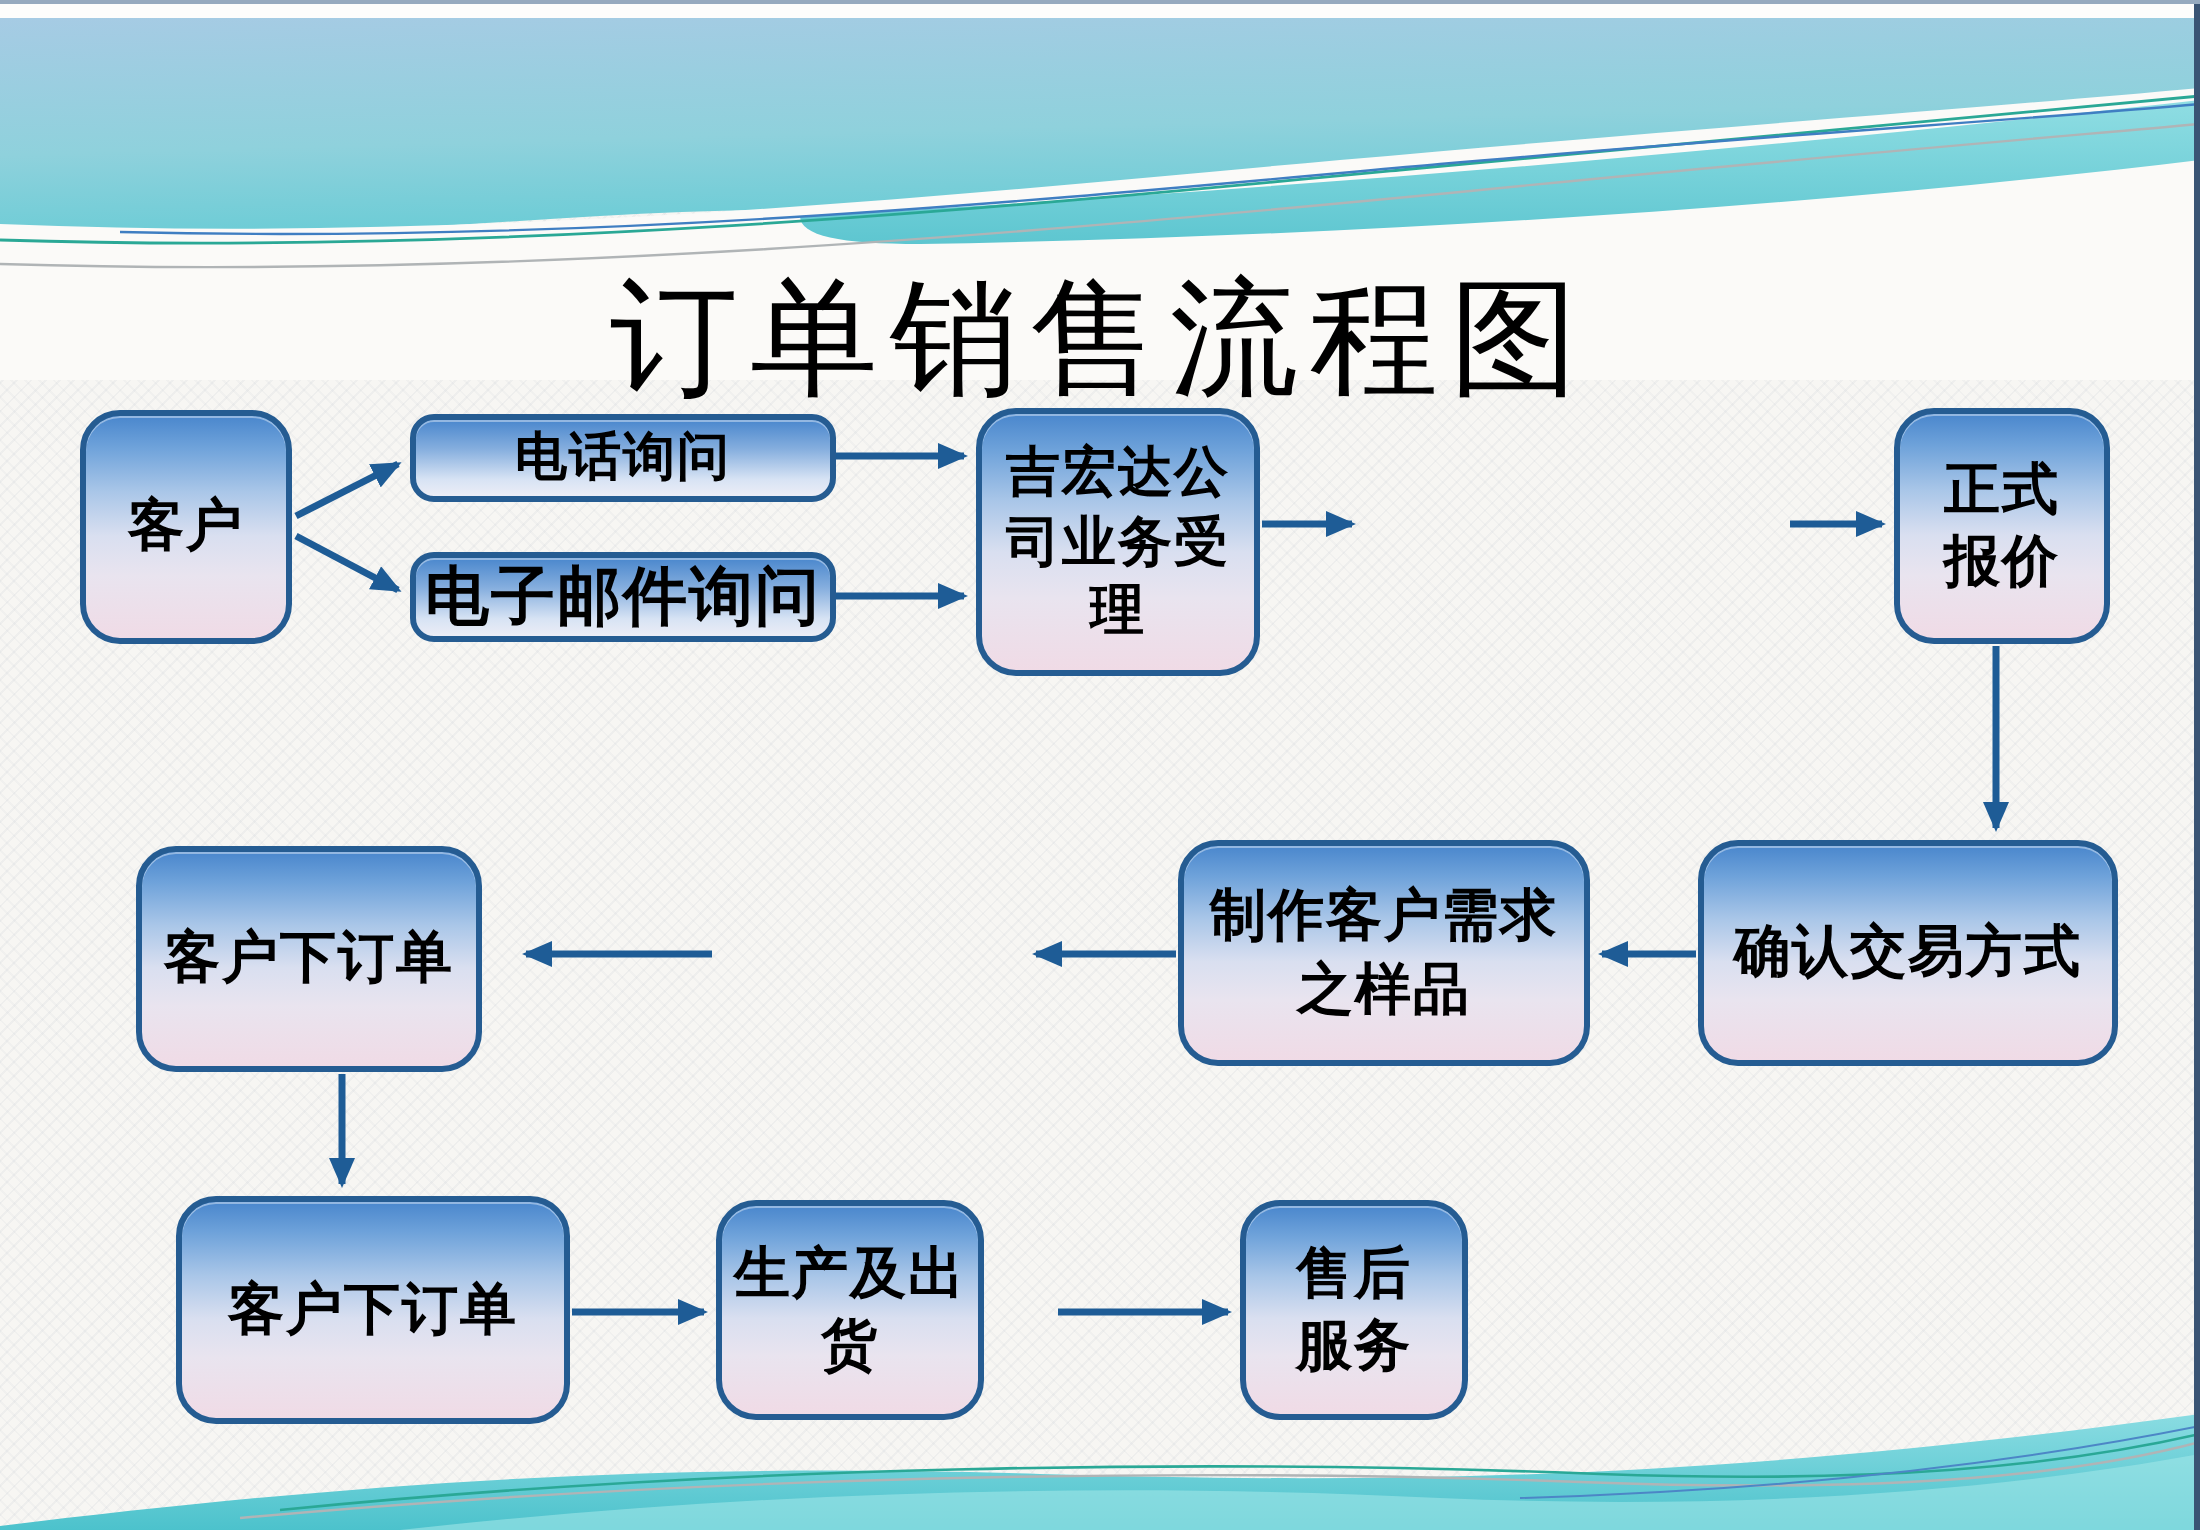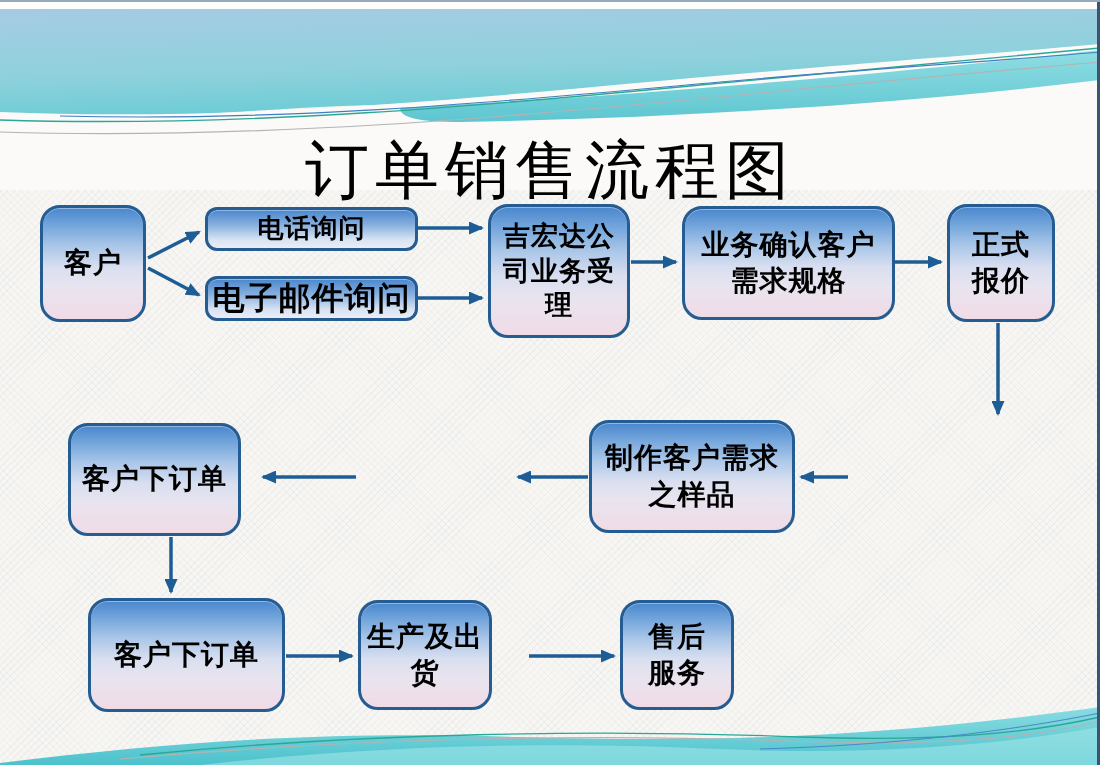--- a/index.html
+++ b/index.html
@@ -120,29 +120,28 @@
     <span class="node-label" style="font-size:26px">电话询问</span>
   </div>
   <div class="node small" style="left:205px;top:276px;width:213px;height:45px">
     <span class="node-label" style="font-size:32px">电子邮件询问</span>
   </div>
   <div class="node compact" style="left:488px;top:204px;width:142px;height:134px">
     <span class="node-label">吉宏达公
 司业务受
 理</span>
   </div>
-  <div class="node" style="left:682px;top:206px;width:213px;height:114px">
-    <span class="node-label">业务确认客户
-需求规格</span>
-  </div>
   <div class="node" style="left:947px;top:204px;width:108px;height:118px">
     <span class="node-label">正式
 报价</span>
   </div>
 
+  <div class="node" style="left:849px;top:420px;width:210px;height:113px">
+    <span class="node-label">确认交易方式</span>
+  </div>
   <div class="node" style="left:589px;top:420px;width:206px;height:113px">
     <span class="node-label">制作客户需求
 之样品</span>
   </div>
   <div class="node" style="left:68px;top:423px;width:173px;height:113px">
     <span class="node-label">客户下订单</span>
   </div>
 
   <div class="node" style="left:88px;top:598px;width:197px;height:114px">
     <span class="node-label">客户下订单</span>

